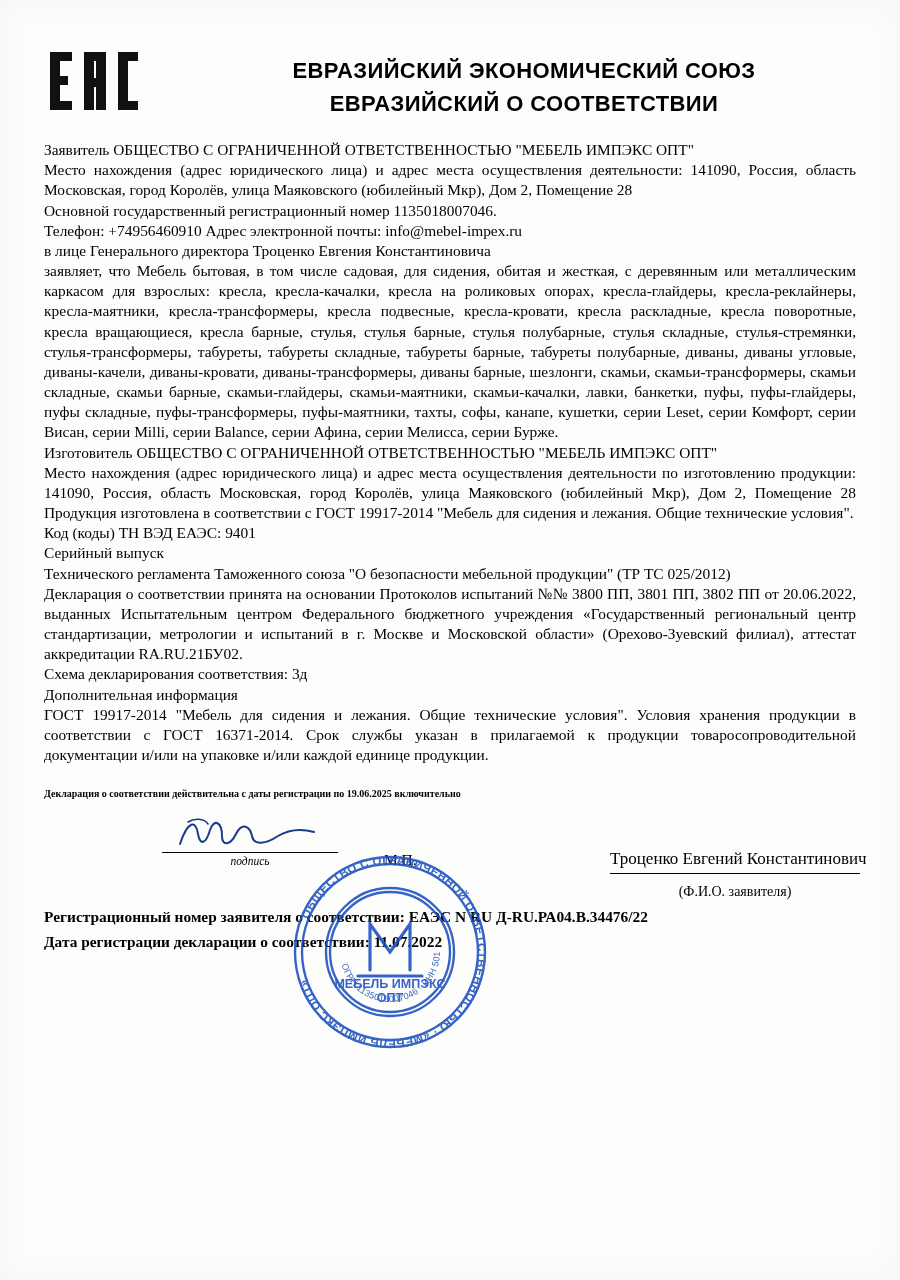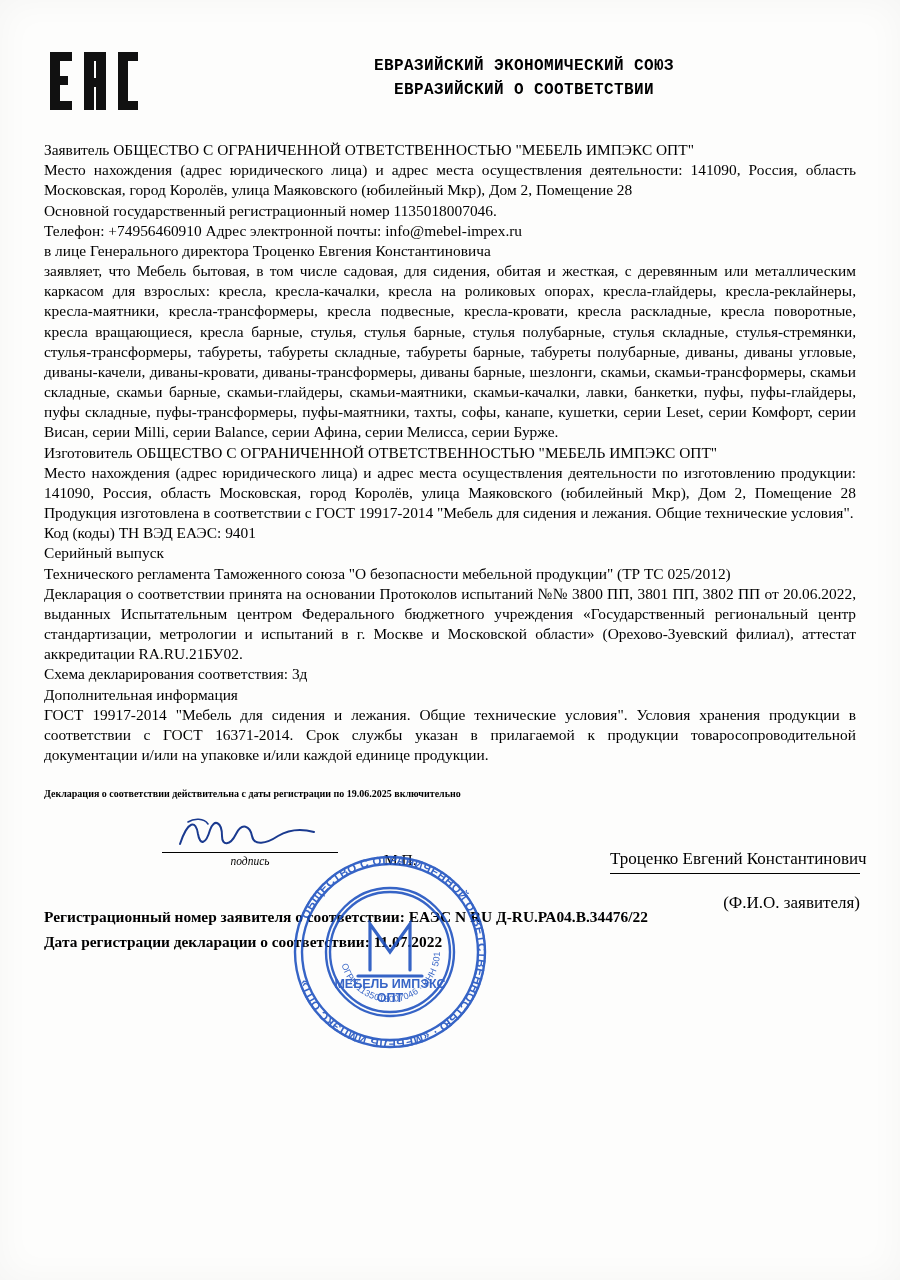--- a/index.html
+++ b/index.html
@@ -51,23 +51,23 @@
     height: 62px;
   }
   .title-block {
     position: absolute;
     left: 200px;
     top: 14px;
     width: 560px;
     text-align: center;
   }
   .title-line {
-    font-family: Liberation Mono, monospace;
+    font-family: Liberation Sans, sans-serif;
     font-weight: bold;
-    font-size: 16px;
+    font-size: 22px;
     letter-spacing: 0.4px;
     line-height: 1.5;
   }
 
   
   .body-text {
     margin-top: 14px;
     font-size: 15.4px;
     line-height: 1.31;
     text-align: left;
@@ -136,23 +136,22 @@
     font-size: 17px;
     white-space: nowrap;
   }
   .sig-right .rule {
     border-bottom: 1px solid #000;
     width: 250px;
     height: 0;
     margin-top: 2px;
   }
   .sig-right .cap {
-    font-size: 17px;
-    margin-top: 18px;
-    text-align: right;
+    font-size: 14px;
+    margin-top: 9px;
   }
 
   
   .reg {
     font-size: 15.4px;
     font-weight: bold;
     line-height: 1.45;
     margin-top: 2px;
   }
 

